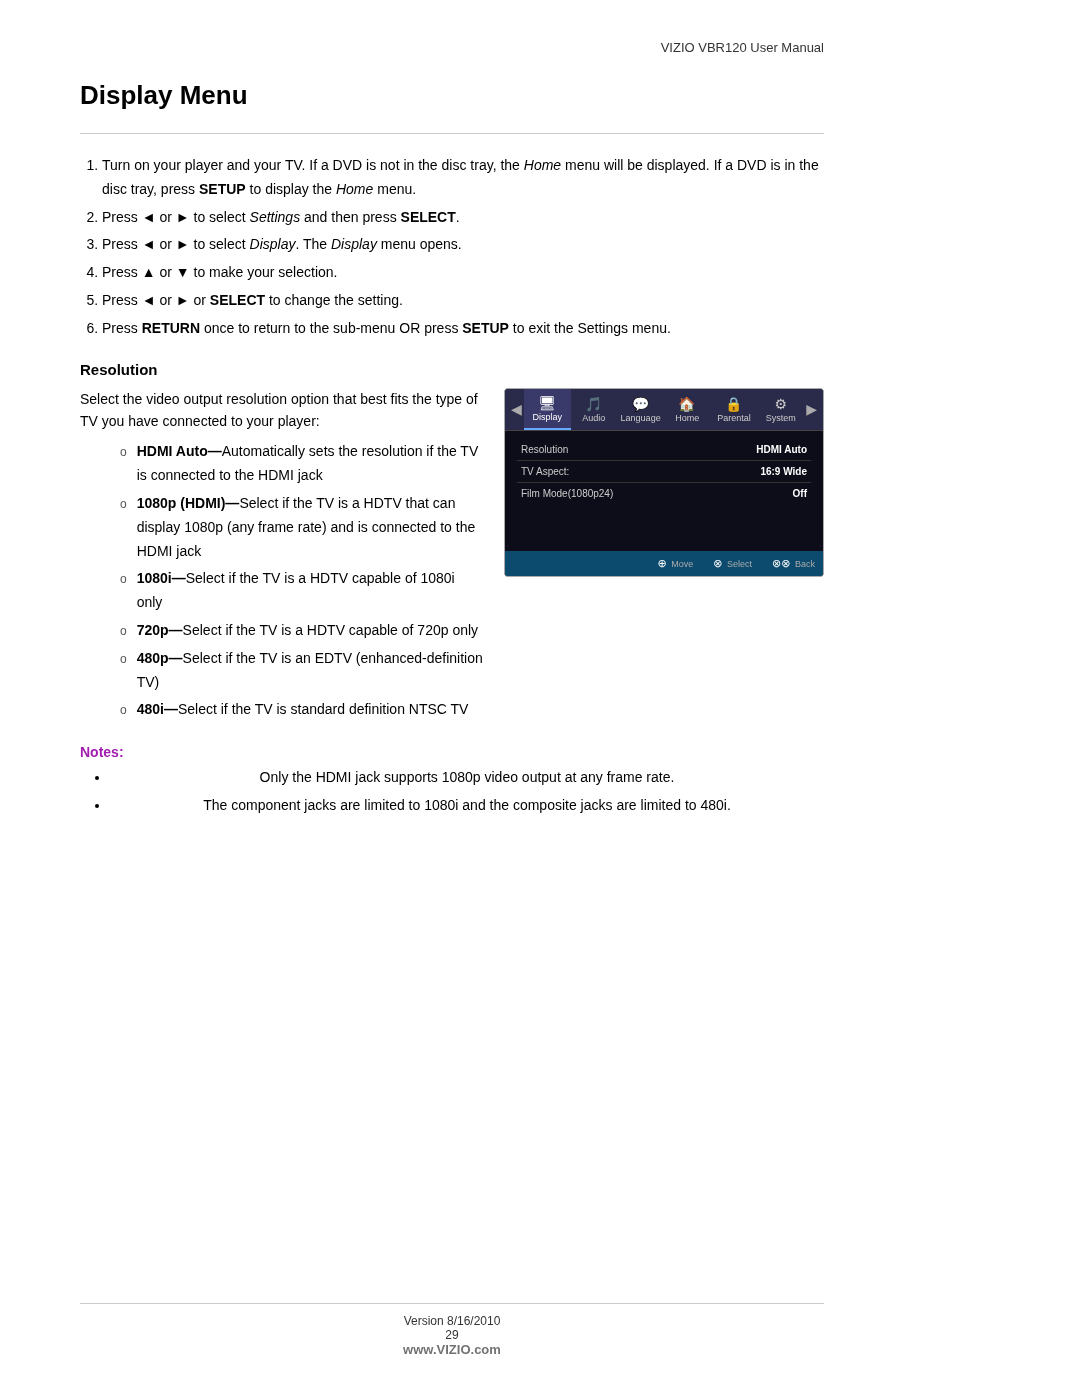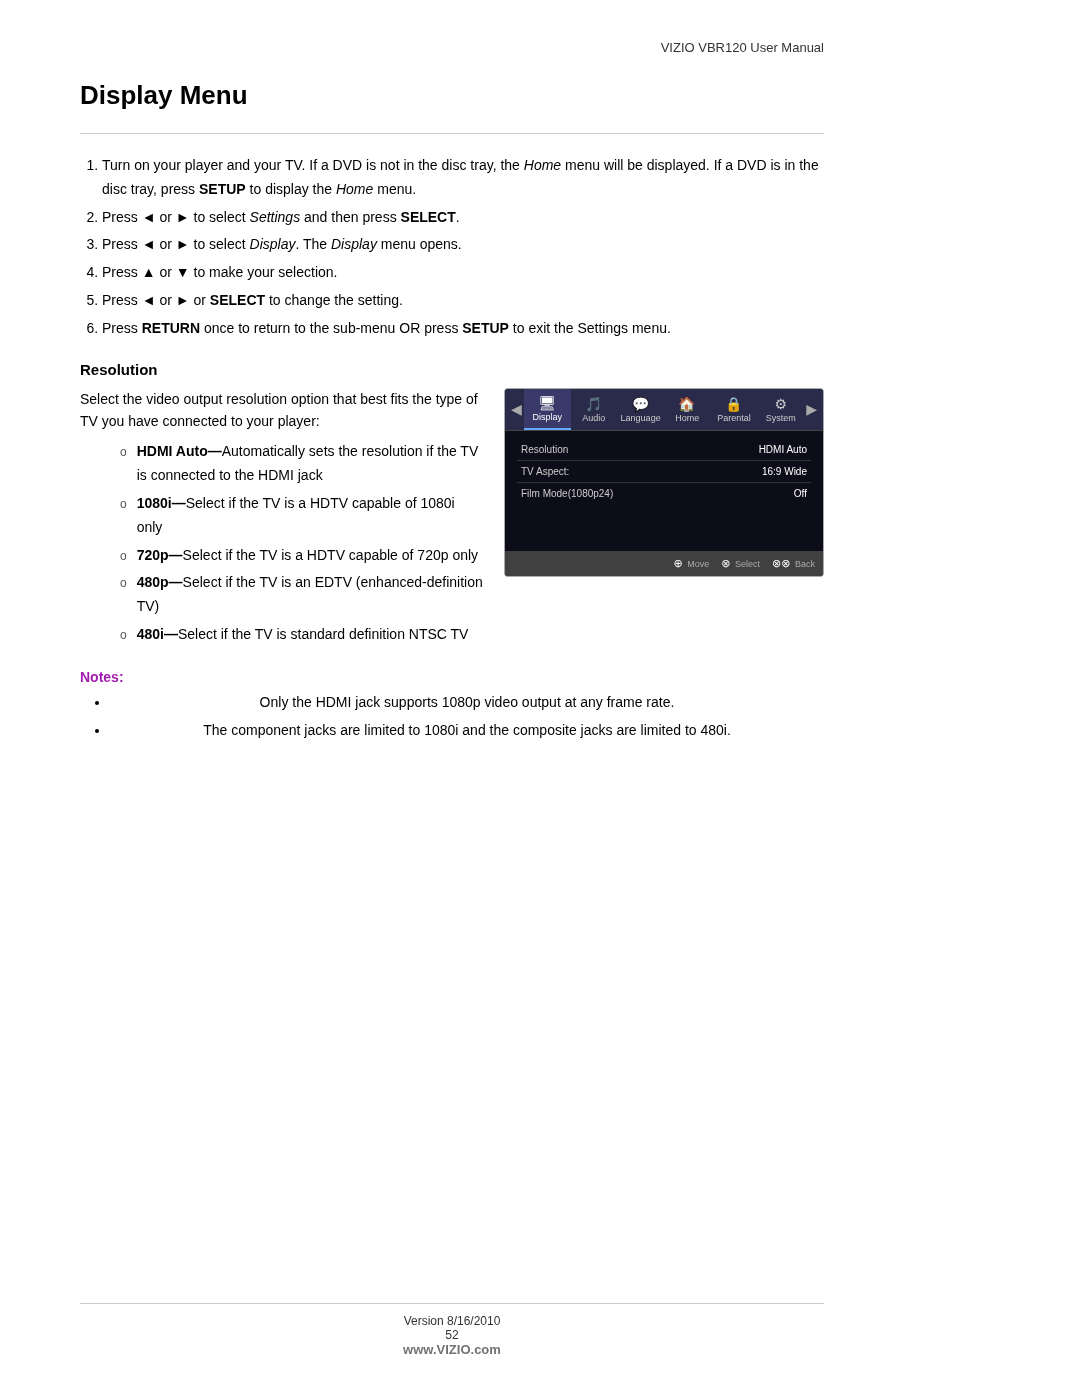--- a/index.html
+++ b/index.html
@@ -113,28 +113,28 @@
       border-bottom: 1px solid #333;
     }
     .menu-row:last-of-type {
       border-bottom: none;
     }
     .menu-row-label {
       color: #ccc;
     }
     .menu-row-value {
       color: #fff;
-      font-weight: normal;
+      font-weight: bold;
       padding-left: 24px;
     }
     .menu-footer {
-      background: #404040;
+      background: #0c4a6e;
       padding: 6px 8px;
       display: flex;
-      gap: 12px;
+      gap: 20px;
       justify-content: flex-end;
     }
     .menu-footer-item {
       font-size: 9px;
       color: #aaa;
     }
     .menu-footer-item span {
       color: #fff;
       font-size: 11px;
       margin-right: 2px;
@@ -236,20 +236,25 @@
   <div class="section-title">Resolution</div>
 
   <div class="resolution-section">
     <div class="resolution-text">
       <p style="margin-bottom:4px;">Select the video output resolution option that best fits the type of TV you have connected to your player:</p>
 
       <ul class="sub-list">
         <li>
           <span>
             <strong>HDMI Auto—</strong>Automatically sets the resolution if the TV is connected to the HDMI jack
+          </span>
+        </li>
+        <li>
+          <span>
+            <strong>1080p (HDMI)—</strong>Select if the TV is a HDTV that can display 1080p (any frame rate) and is connected to the HDMI jack
           </span>
         </li>
         <li>
           <span>
             <strong>1080i—</strong>Select if the TV is a HDTV capable of 1080i only
           </span>
         </li>
         <li>
           <span>
             <strong>720p—</strong>Select if the TV is a HDTV capable of 720p only
@@ -325,17 +330,17 @@
   </div>
 
   <div class="notes-label">Notes:</div>
   <ul class="bullet-list">
     <li>Only the HDMI jack supports 1080p video output at any frame rate.</li>
     <li>The component jacks are limited to 1080i and the composite jacks are limited to 480i.</li>
   </ul>
 
   <div class="footer">
     <span class="footer-version">Version 8/16/2010</span>
-    <span class="footer-page">52</span>
+    <span class="footer-page">29</span>
     <strong class="footer-url">www.VIZIO.com</strong>
   </div>
 
 </div>
 
 </body></html>

